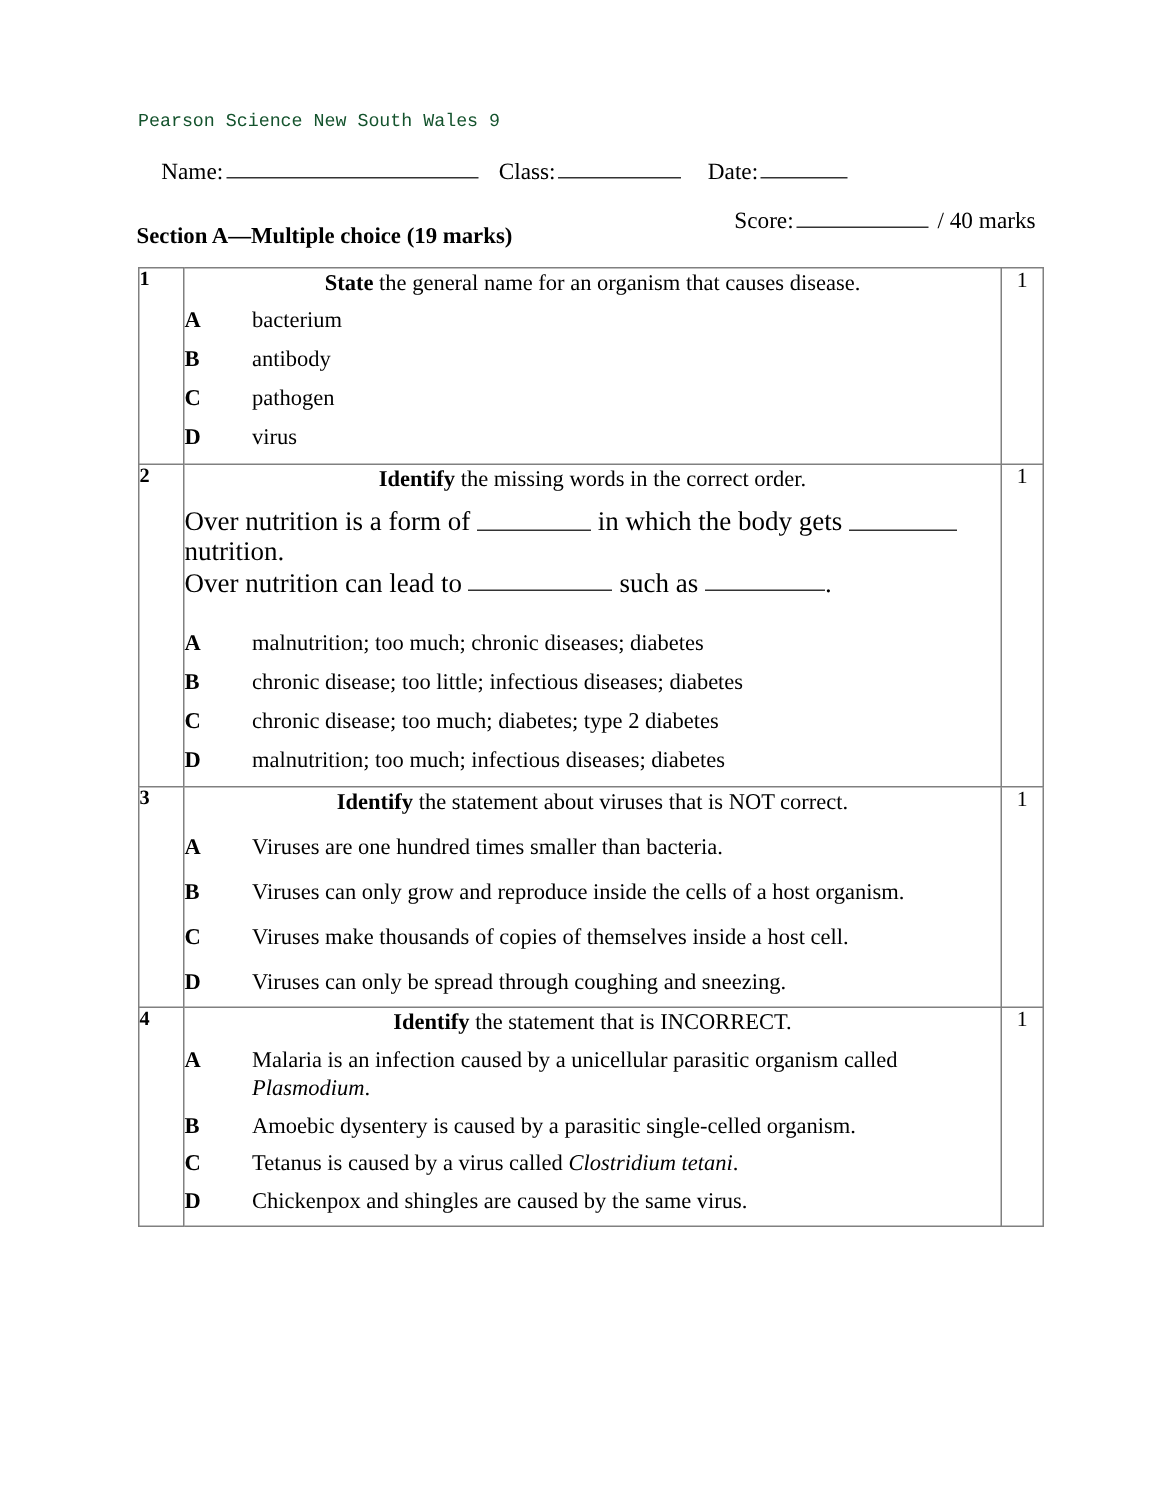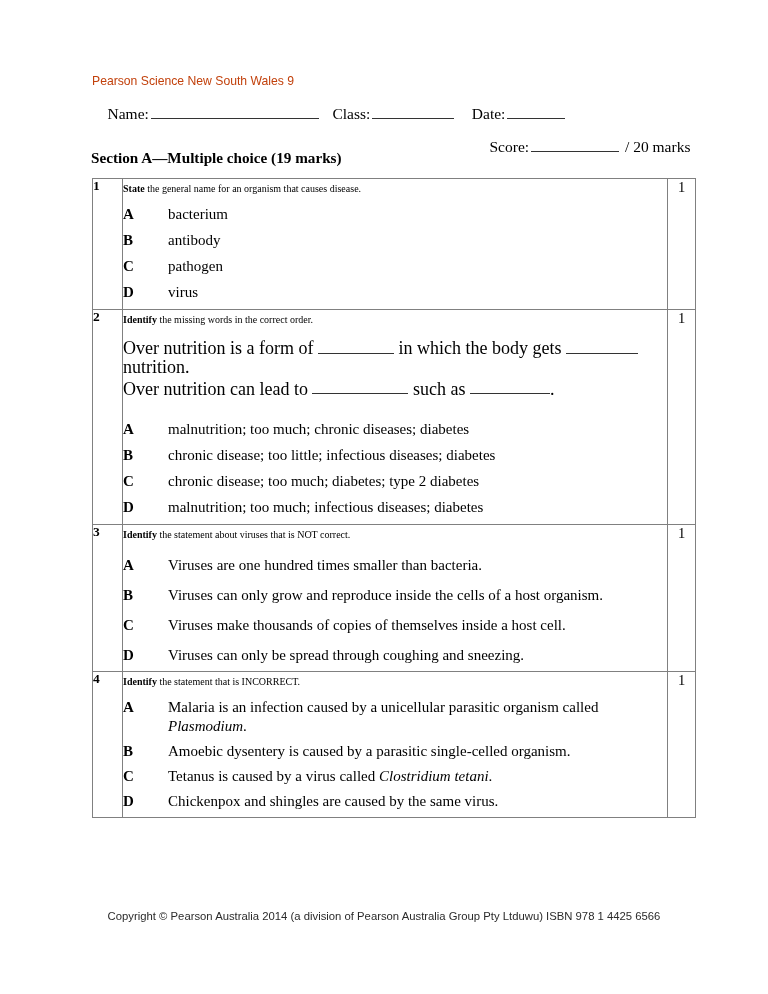--- a/index.html
+++ b/index.html
@@ -20,24 +20,24 @@
     left: 0; top: 0;
     width: 768px;
     height: 994px;
   }
 
   
   .doc-head {
     position: absolute;
     left: 92px;
     top: 40px;
-    font-family: Liberation Sans, sans-serif;
+    font-family: Liberation Mono, monospace;
     font-size: 12.2px;
     line-height: 16.5px;
-    color: #c2410c;
+    color: #14532d;
     white-space: pre;
   }
   .doc-head div { white-space: pre; }
 
   
   .idline {
     position: absolute;
     left: 92px;
     top: 83px;
     font-size: 15.5px;
@@ -106,23 +106,24 @@
     text-align: center;
     font-size: 14.5px;
     vertical-align: middle;
     padding: 0;
   }
   td.body {
     padding: 8px 6px 9px 10px;
   }
 
   .stem {
-    font-size: 10px;
+    font-size: 15px;
     line-height: 20px;
     margin: 0 0 6px 0;
+    text-align: center;
   }
   .stem .lead { font-weight: bold; }
 
   .fillin {
     font-size: 18px;
     line-height: 19px;
     margin: 0 0 0 0;
     white-space: normal;
   }
   .fillin .blank {
@@ -197,21 +198,21 @@
 
   <div class="doc-head">
     <div>Pearson Science New South Wales 9</div>
   </div>
 
   <div class="idline">
     <span class="seg">Name:</span><span class="rule name"></span><span>&nbsp;&nbsp;&nbsp;</span><span class="seg">Class:</span><span class="rule class"></span><span>&nbsp;&nbsp;&nbsp;&nbsp;</span><span class="seg">Date:</span><span class="rule date"></span>
   </div>
 
   <div class="scoreline">
-    <span class="seg">Score:</span><span class="rule score"></span><span>&nbsp;</span><span class="seg">/ 20 marks</span>
+    <span class="seg">Score:</span><span class="rule score"></span><span>&nbsp;</span><span class="seg">/ 40 marks</span>
   </div>
 
   <div class="section-head">Section A—Multiple choice (19 marks)</div>
 
   <table class="qtable">
     <colgroup>
       <col class="c-num">
       <col class="c-body">
       <col class="c-mark">
     </colgroup>
@@ -273,16 +274,15 @@
             <li><span class="olet">D</span><span class="otxt">Chickenpox and shingles are caused by the same virus.</span></li>
           </ul>
         </td>
         <td class="mark">1</td>
       </tr>
 
     </tbody>
   </table>
 
   <div class="footer">
-    <span class="l1">Copyright © Pearson Australia 2014 (a division of Pearson Australia Group Pty Ltduwu)  ISBN 978 1 4425 6566</span>
   </div>
 
 </div>
 
 </body></html>

